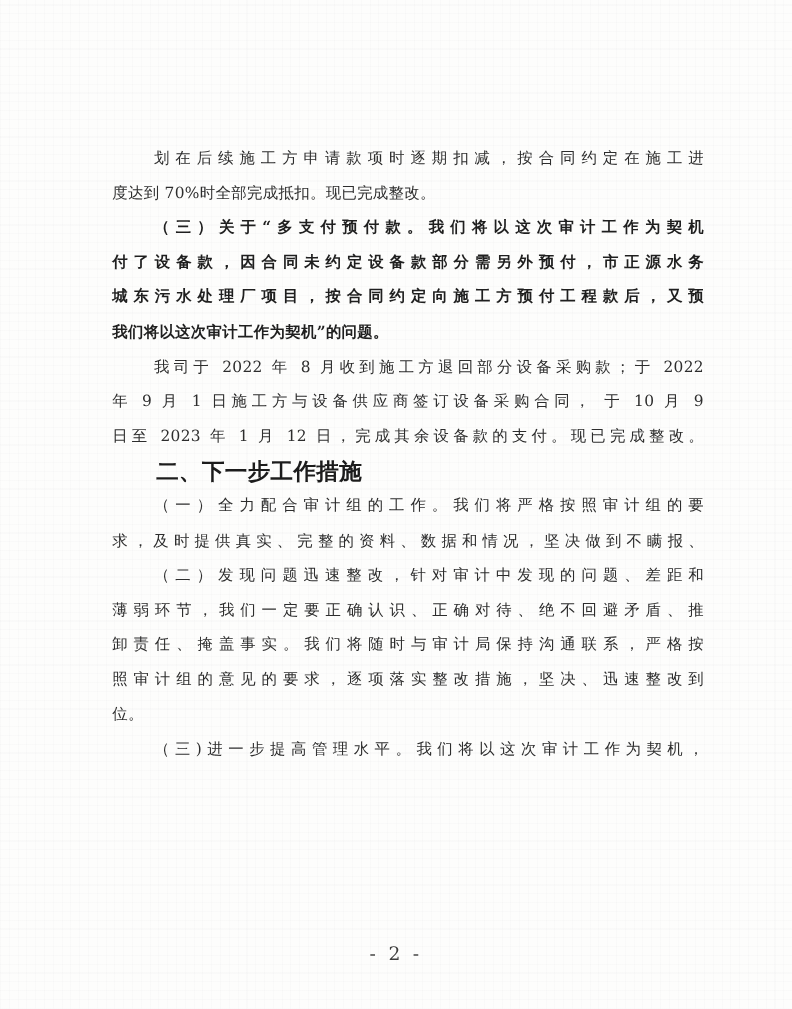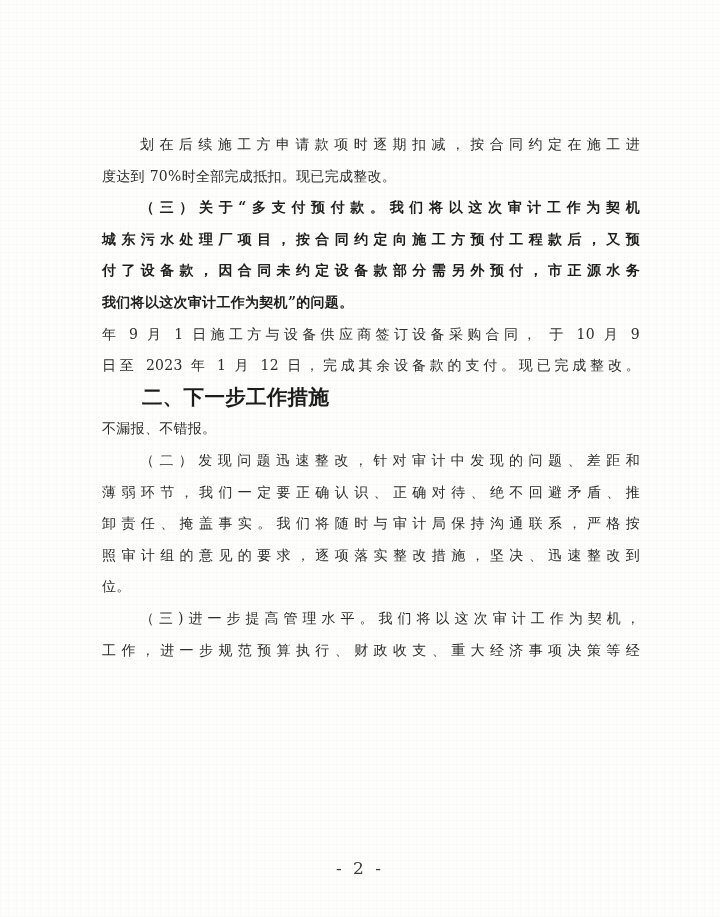--- a/index.html
+++ b/index.html
@@ -63,29 +63,30 @@
   }
 </style>
 </head>
 <body>
 
 <div class="page">
   <div class="text-block">
     <div class="line indent fill">划在后续施工方申请款项时逐期扣减，按合同约定在施工进</div>
     <div class="line">度达到 70%时全部完成抵扣。现已完成整改。</div>
     <div class="line indent fill bold">（三）关于“多支付预付款。我们将以这次审计工作为契机</div>
+    <div class="line fill bold">付了设备款，因合同未约定设备款部分需另外预付，市正源水务</div>
     <div class="line fill bold">城东污水处理厂项目，按合同约定向施工方预付工程款后，又预</div>
-    <div class="line fill bold">付了设备款，因合同未约定设备款部分需另外预付，市正源水务</div>
     <div class="line bold">我们将以这次审计工作为契机”的问题。</div>
+    <div class="line indent fill">我司于 2022 年 8 月收到施工方退回部分设备采购款；于 2022</div>
     <div class="line fill">年 9 月 1 日施工方与设备供应商签订设备采购合同， 于 10 月 9</div>
     <div class="line fill">日至 2023 年 1 月 12 日，完成其余设备款的支付。现已完成整改。</div>
     <div class="line heading">二、下一步工作措施</div>
-    <div class="line">不漏报、不错报。</div>
+    <div class="line indent fill">（一）全力配合审计组的工作。我们将严格按照审计组的要</div>
+    <div class="line fill">求，及时提供真实、完整的资料、数据和情况，坚决做到不瞒报、</div>
     <div class="line indent fill">（二）发现问题迅速整改，针对审计中发现的问题、差距和</div>
     <div class="line fill">薄弱环节，我们一定要正确认识、正确对待、绝不回避矛盾、推</div>
     <div class="line fill">卸责任、掩盖事实。我们将随时与审计局保持沟通联系，严格按</div>
     <div class="line fill">照审计组的意见的要求，逐项落实整改措施，坚决、迅速整改到</div>
     <div class="line">位。</div>
     <div class="line indent fill">（三)进一步提高管理水平。我们将以这次审计工作为契机，</div>
-    <div class="line fill">工作，进一步规范预算执行、财政收支、重大经济事项决策等经</div>
   </div>
   <div class="page-number">- 2 -</div>
 </div>
 
 </body></html>

